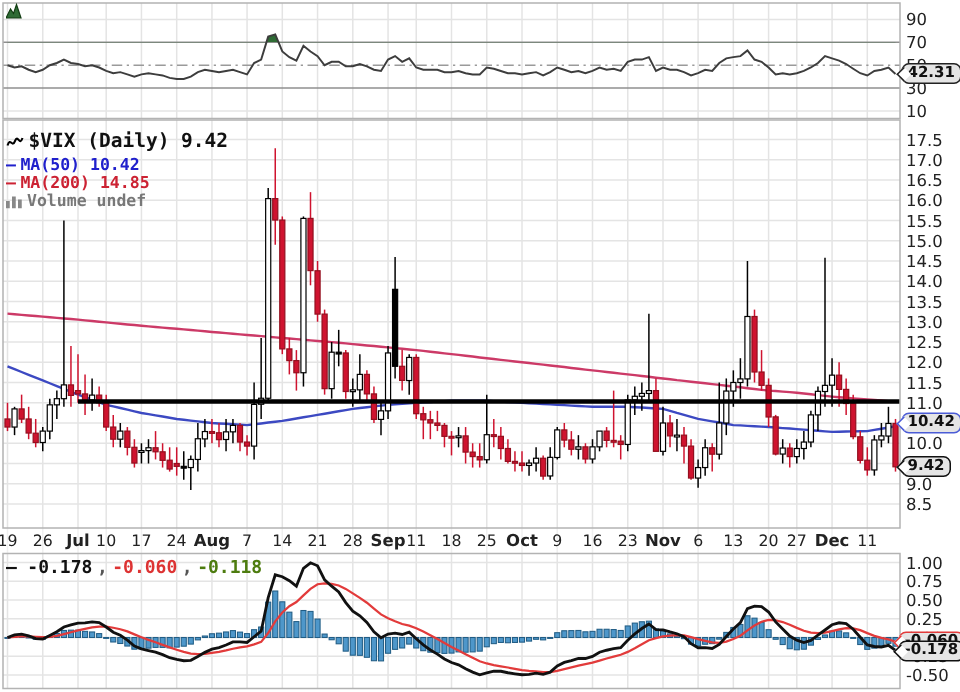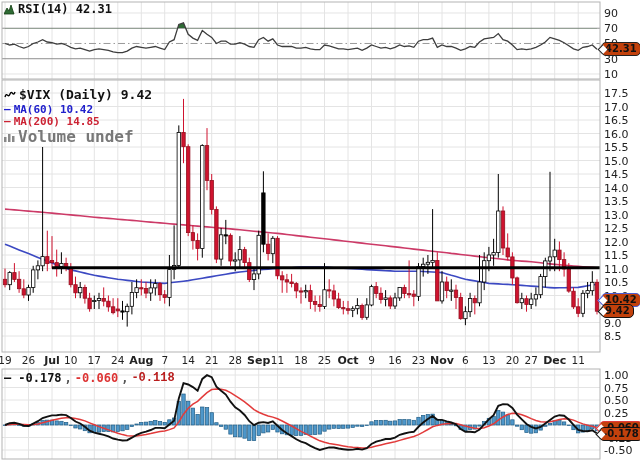--- a/index.html
+++ b/index.html
@@ -6,28 +6,28 @@
   #stage{position:relative;width:640px;height:461px;background:#fff;overflow:hidden;
          font-family:"DejaVu Sans",sans-serif;}
   #chart-holder{position:absolute;left:0;top:0;}
   svg text{font-family:"DejaVu Sans",sans-serif;}
   .legend{position:absolute;font-family:"DejaVu Sans Mono",monospace;font-weight:bold;
           white-space:nowrap;display:flex;align-items:center;gap:3px;}
   .lg-rsi{left:4px;top:2px;font-size:12px;color:#111;}
   .lg-sym{left:4px;top:87px;font-size:13px;color:#111;}
   .lg-ma50{left:4px;top:103px;font-size:11px;color:#2020cc;}
   .lg-ma200{left:4px;top:115px;font-size:11px;color:#cc2233;}
-  .lg-vol{left:4px;top:127px;font-size:16px;color:#787878;}
+  .lg-vol{left:4px;top:127px;font-size:11px;color:#787878;}
   .lg-macd{left:4px;top:371px;font-size:12px;color:#111;}
   .lg-macd .v-macd{color:#111;margin-left:4px;}
   .lg-macd .v-sig{color:#dd3333;}
-  .lg-macd .v-hist{color:#b91c1c;font-family:Liberation Mono, monospace;}
+  .lg-macd .v-hist{color:#4d7c0f;}
   .lg-macd .sep{color:#555;}
   .dash{font-weight:bold;}
-  .tag{position:absolute;left:601px;--bc:#111;background:#c2410c;border:1px solid var(--bc);
+  .tag{position:absolute;left:601px;--bc:#111;background:#e5e5e5;border:1px solid var(--bc);
        border-radius:5px;font:bold 10px "DejaVu Sans",sans-serif;color:#111;
        padding:0 3px;height:12px;line-height:12px;white-space:nowrap;}
   .tag::before{content:"";position:absolute;left:-3px;top:3px;width:6px;height:6px;
        background:#fff;border-left:1px solid var(--bc);border-bottom:1px solid var(--bc);
        transform:rotate(45deg);}
   #tag-rsi{--bc:#222;}
   #tag-ma200{--bc:#e8557f;}
   #tag-ma50{--bc:#4b5cd6;}
   #tag-close{--bc:#111;}
   #tag-signal{--bc:#e23b3b;left:599px;}
@@ -643,32 +643,31 @@
         </g>
         <rect x="2" y="2" width="598" height="77" fill="none" stroke="#b3b3b3"></rect>
         <rect x="2" y="80" width="598" height="272" fill="none" stroke="#b3b3b3"></rect>
         <rect x="2" y="369" width="598" height="90" fill="none" stroke="#b3b3b3"></rect>
       </svg></div>
 
   <div class="legend lg-rsi">
     <svg width="11" height="11">
         <polygon points="0,10 3,4 5,7 7,1 10,10" fill="#2e6b34" stroke="#123c12" stroke-width="0.8"></polygon>
       </svg>
-    <span>RSI(14) 42.31</span>
   </div>
 
   <div class="legend lg-sym">
     <svg width="12" height="11">
         <path d="M1,8 C3,2 4,10 6,5 S9,9 11,3" fill="none" stroke="#000" stroke-width="1.4"></path>
       </svg>
     <span>$VIX (Daily) 9.42</span>
   </div>
   <div class="legend lg-ma50">
     <span class="dash">—</span>
-    <span>MA(60) 10.42</span>
+    <span>MA(50) 10.42</span>
   </div>
   <div class="legend lg-ma200">
     <span class="dash">—</span>
     <span>MA(200) 14.85</span>
   </div>
   <div class="legend lg-vol">
     <svg width="11" height="10">
         <rect x="0" y="5" width="2.5" height="5" fill="#888"></rect>
         <rect x="4" y="2" width="2.5" height="8" fill="#888"></rect>
         <rect x="8" y="4" width="2.5" height="6" fill="#888"></rect>
@@ -680,17 +679,17 @@
     <span class="dash">—</span>
     <span class="v-macd">-0.178</span>
       <span class="sep">, </span>
     <span class="v-sig">-0.060</span>
       <span class="sep">, </span>
     <span class="v-hist">-0.118</span>
   </div>
 
   <div class="tag" id="tag-rsi" style="top: 42.3436px;">42.31</div>
   <div class="tag" id="tag-ma200" style="top: 260.69px; margin-left: 48px;">11.03</div>
-  <div class="tag" id="tag-ma50" style="top: 293px;">10.42</div>
+  <div class="tag" id="tag-ma50" style="top: 275px;">10.42</div>
   <div class="tag" id="tag-close" style="top: 304.16px; text-align: right;">9.42</div>
   <div class="tag" id="tag-signal" style="top: 421px;">-0.060</div>
   <div class="tag" id="tag-macd" style="top: 426.9px;">-0.178</div>
 </div>
 
 </body></html>

